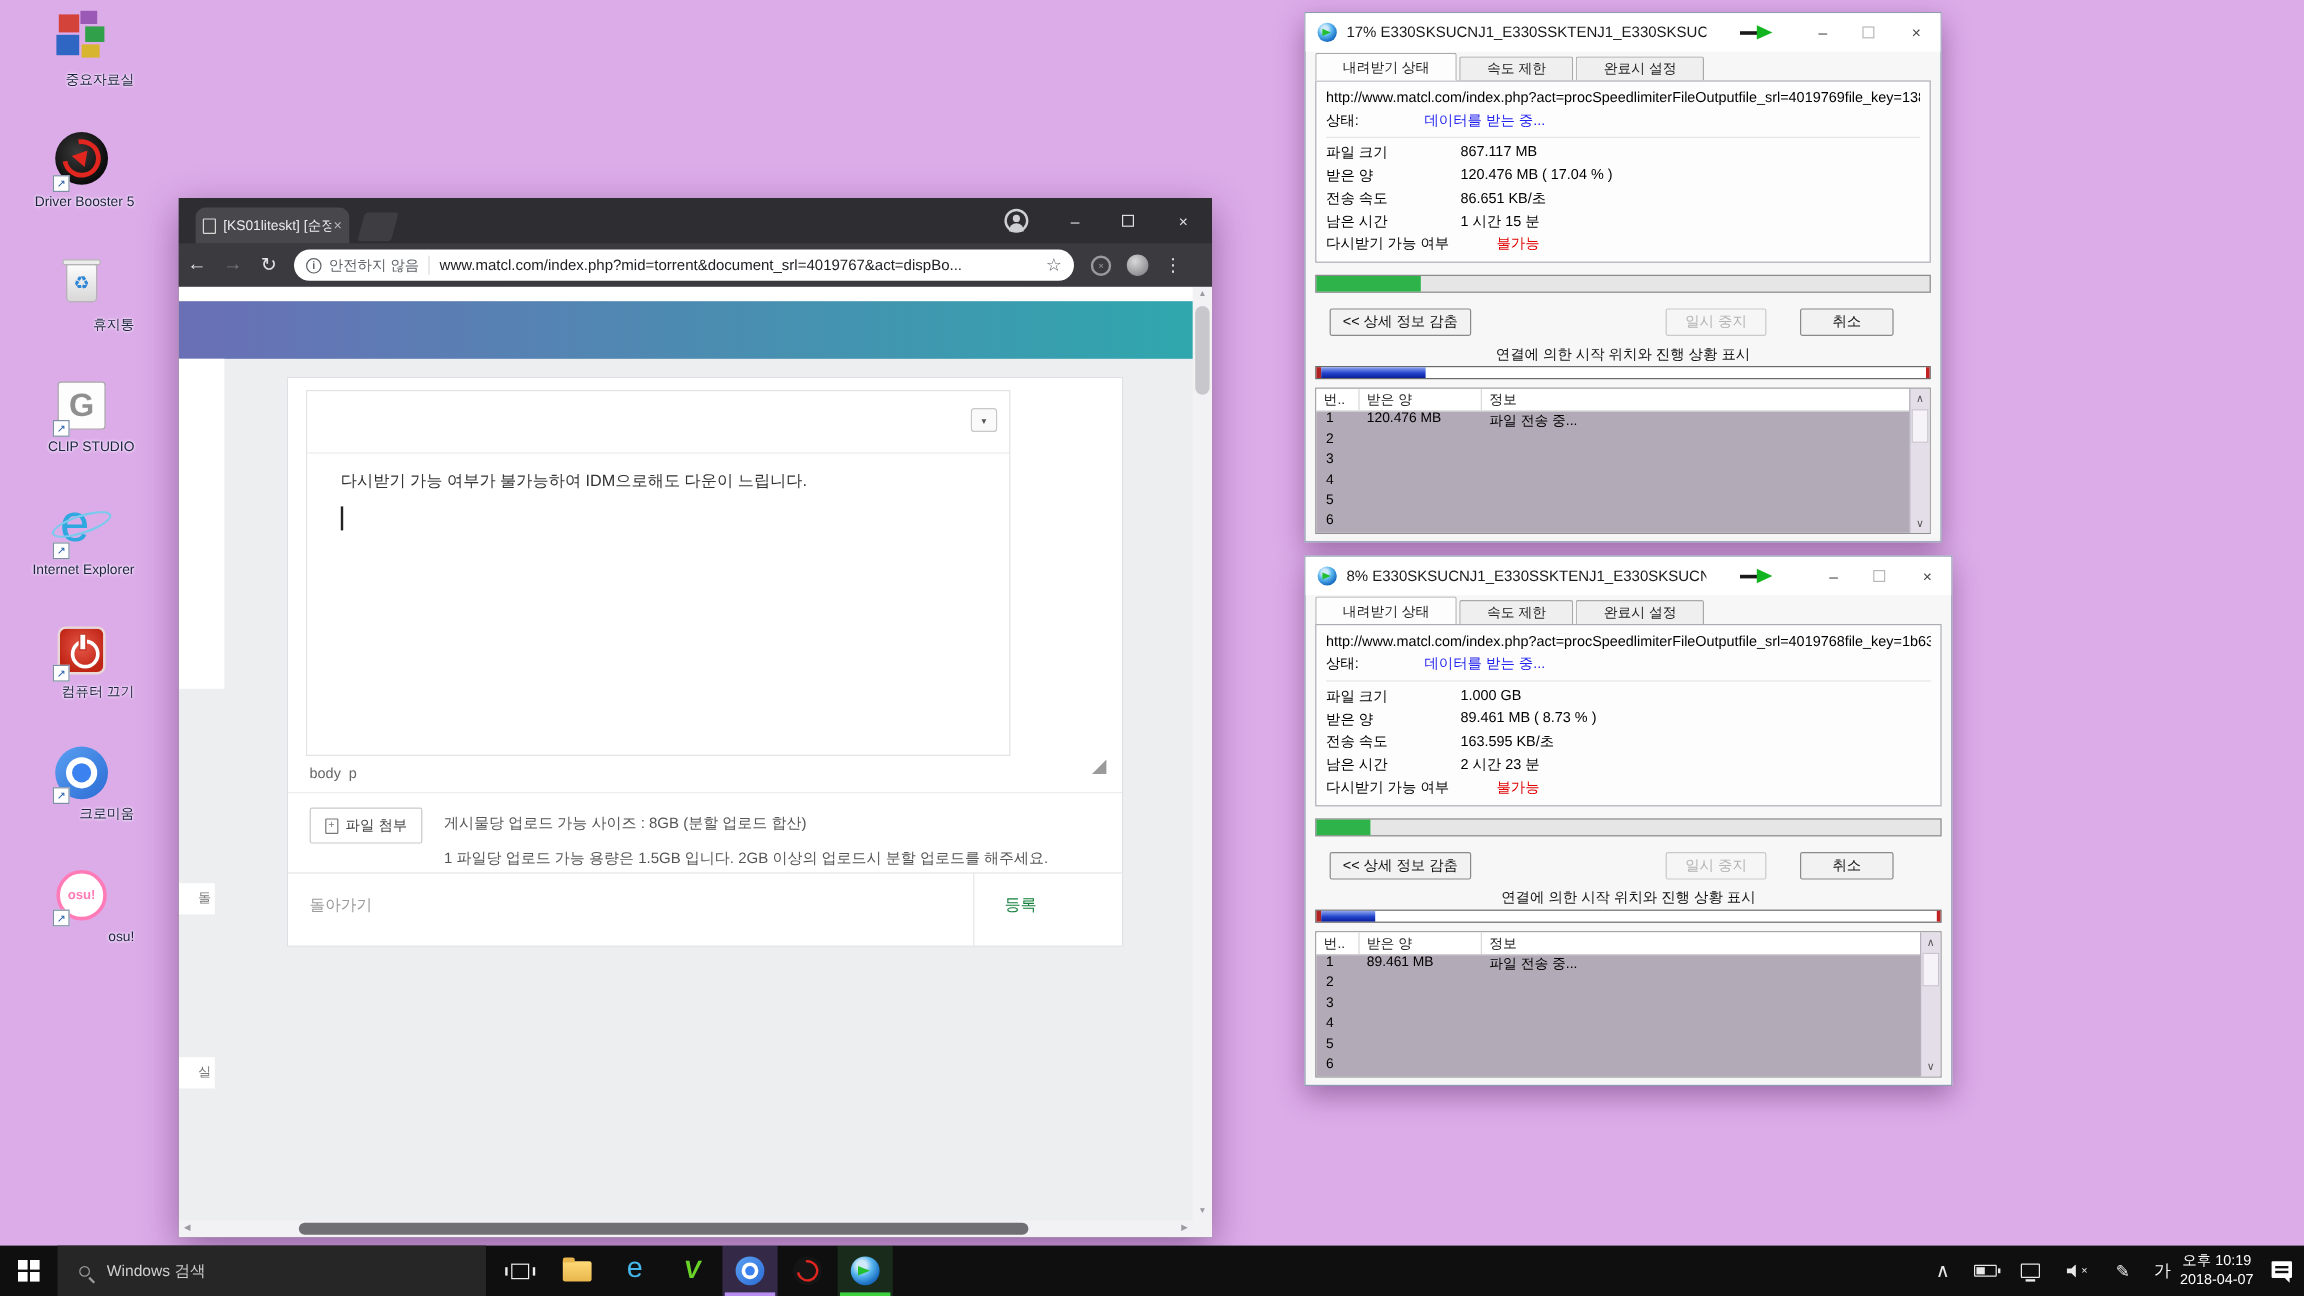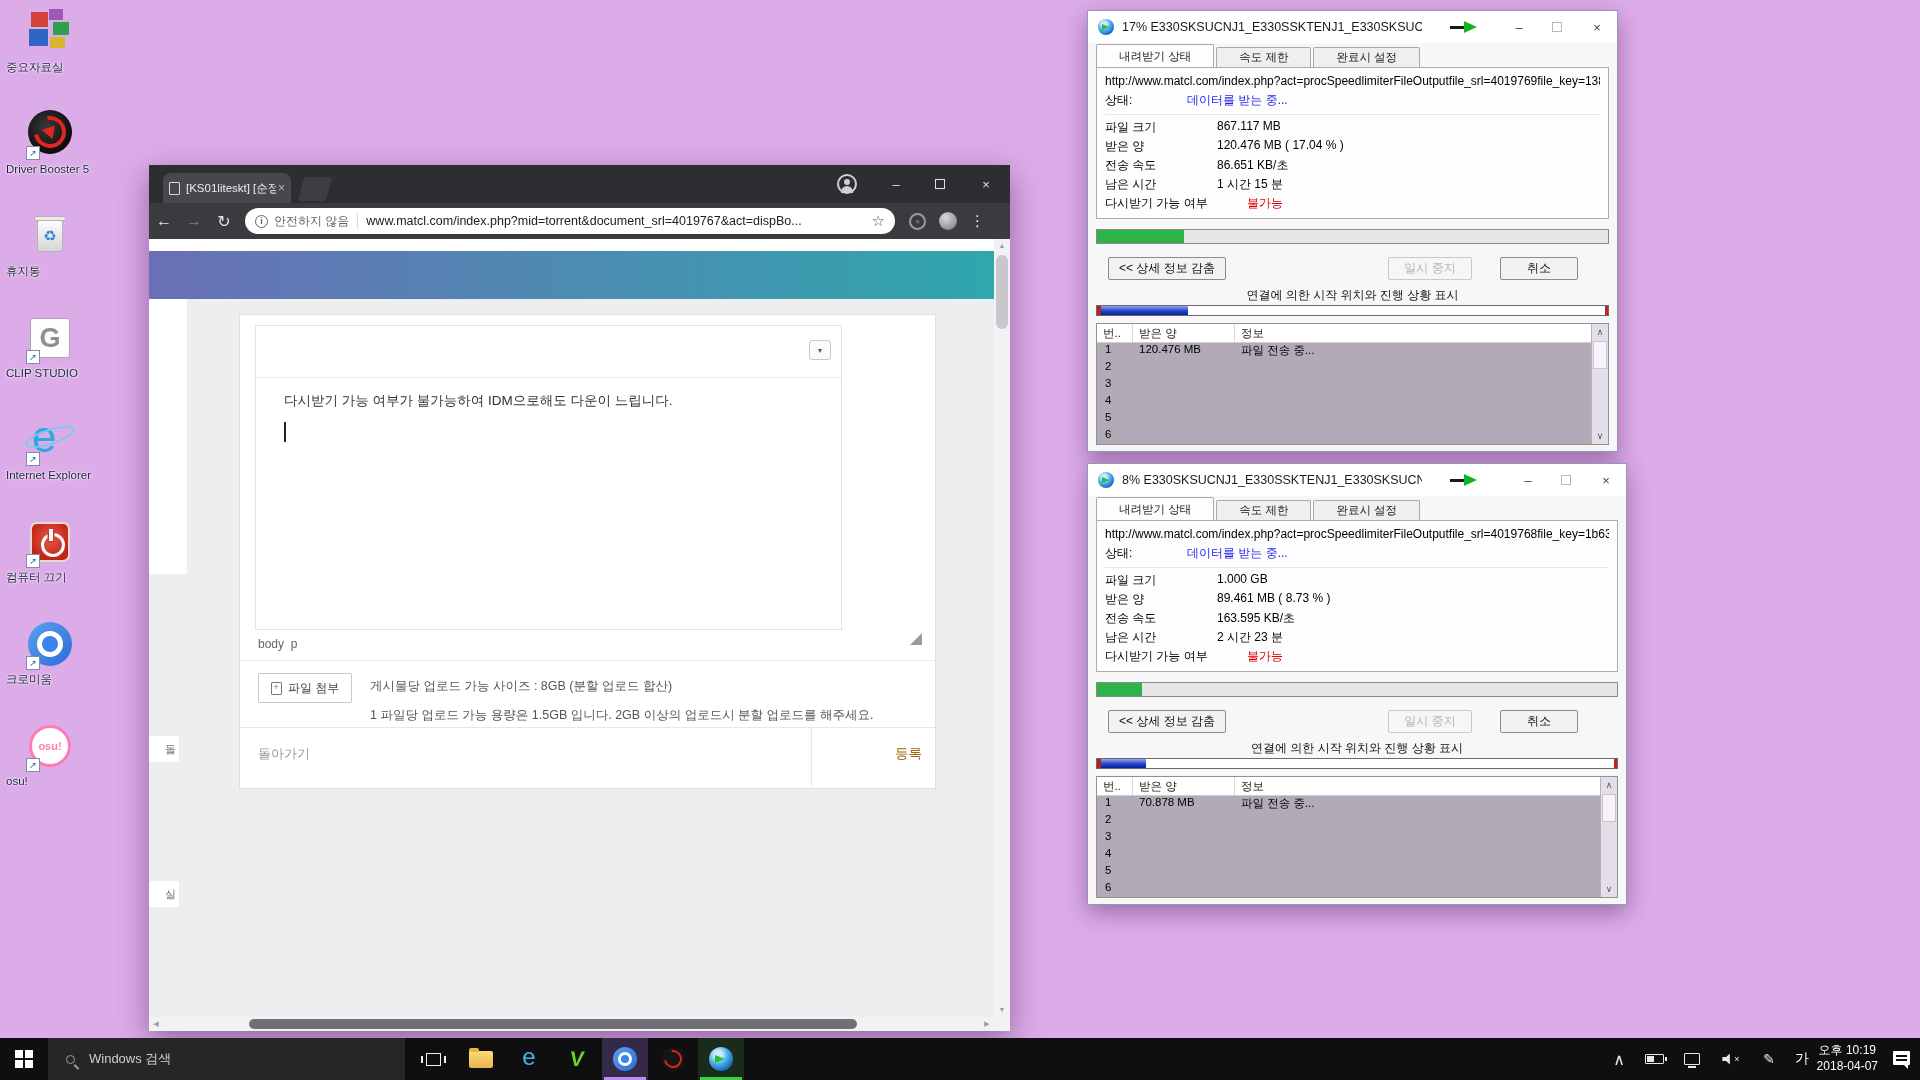--- a/index.html
+++ b/index.html
@@ -2,21 +2,21 @@
 <html><head>
 <meta charset="utf-8">
 <style>
   * { margin:0; padding:0; box-sizing:border-box; }
   html,body { width:1920px; height:1080px; overflow:hidden;
     font-family:"Liberation Sans","DejaVu Sans",sans-serif; }
   body { background:#dcace9; position:relative; }
   .g::before { content:attr(data-glyph); }
 
   
-  .dicon { position:absolute; left:6px; width:88px; text-align:left; cursor:default; }
+  .dicon { position:absolute; left:24px; width:88px; text-align:right; cursor:default; }
   .art { position:relative; width:48px; height:48px; margin:0 auto; }
   .dlabel { margin-top:5px; font-size:11.5px; line-height:1.15; color:#1c2340;
     text-shadow:0 0 3px rgba(255,255,255,.95),0 0 2px rgba(255,255,255,.9); }
   .sc { position:absolute; left:0; bottom:-2px; width:14px; height:14px; background:#fff;
     border:1px solid #7e8ea6; display:flex; align-items:center; justify-content:center; }
   .sc::before { content:"↗"; font-size:9px; color:#2b5fa8; }
   .bk { position:absolute; }
   .bk.a{left:5px;top:4px;width:17px;height:15px;background:#d4433a;}
   .bk.b{left:23px;top:1px;width:14px;height:11px;background:#9b59b6;}
   .bk.c{left:27px;top:14px;width:16px;height:13px;background:#31a04a;}
@@ -118,22 +118,22 @@
   .attach-sep { position:absolute; left:0; top:345px; right:0; height:1px; background:#ececec; }
   .attach-btn { position:absolute; left:18px; top:358px; height:30px; padding:0 12px; border:1px solid #c9c9c9;
     border-radius:2px; background:#fff; display:flex; align-items:center; font-size:12px; color:#444; }
   .attach-ic { width:11px; height:13px; border:1.3px solid #777; border-radius:1px; margin-right:6px; position:relative; }
   .attach-ic::before { content:"+"; position:absolute; left:1.5px; top:-1px; font-size:9px; color:#777; }
   .up1 { position:absolute; left:130px; top:363px; font-size:12.5px; color:#555; }
   .up2 { position:absolute; left:130px; top:392px; font-size:12.5px; color:#555; }
   .foot-sep { position:absolute; left:0; top:412px; right:0; height:1px; background:#e7e7e7; }
   .foot-vsep { position:absolute; left:571px; top:412px; width:1px; height:63px; background:#e7e7e7; }
   .back-link { position:absolute; left:18px; top:430px; font-size:13px; color:#9a9a9a; }
-  .submit-link { position:absolute; left:556px; top:430px; width:126px; text-align:right;
-    font-size:13.5px; color:#a16207; }
+  .submit-link { position:absolute; left:597px; top:430px; width:126px; text-align:left;
+    font-size:13.5px; color:#15803d; }
   .vscroll { position:absolute; right:0; top:0; width:16px; bottom:0; background:#f2f2f4; }
   .vscroll .arr { position:absolute; left:0; width:16px; height:14px; color:#9a9aa0; font-size:7px;
     text-align:center; line-height:14px; }
   .vthumb { position:absolute; left:2px; top:16px; width:12px; height:74px; background:#c8c8cc; border-radius:6px; }
   .hscroll { position:absolute; left:0; bottom:0; right:16px; height:14px; background:#f2f2f4; }
   .hthumb { position:absolute; left:100px; top:2px; width:608px; height:10px; background:#707074; border-radius:5px; }
   .hscroll .arr { position:absolute; top:0; width:14px; height:14px; color:#9a9aa0; font-size:7px;
     text-align:center; line-height:14px; }
 
   
@@ -542,21 +542,21 @@
   </div>
   <div class="idm-table">
     <div class="tbl-head">
       <span class="th c1">번..</span>
       <span class="th c2">받은 양</span>
       <span class="th c3">정보</span>
     </div>
     <div class="tbl-body">
       <div class="trow">
         <span class="n">1</span>
-        <span class="rcv">70.878 MB</span>
+        <span class="rcv">89.461 MB</span>
         <span class="inf">파일 전송 중...</span>
       </div>
       <div class="trow">
           <span class="n">2</span>
         </div>
       <div class="trow">
           <span class="n">3</span>
         </div>
       <div class="trow">
           <span class="n">4</span>

